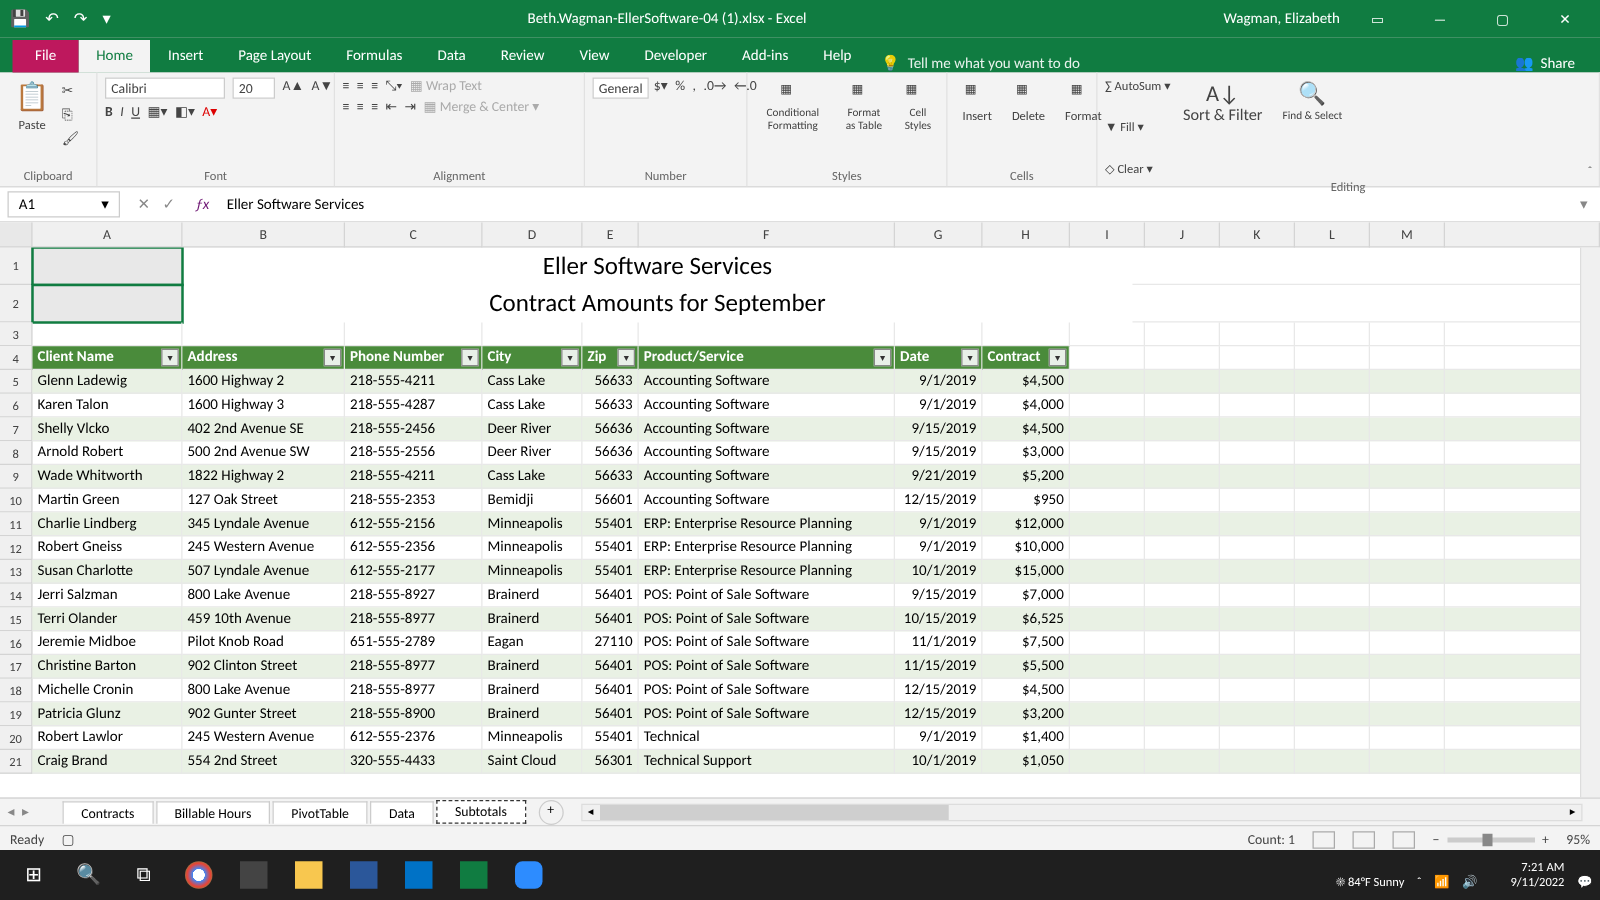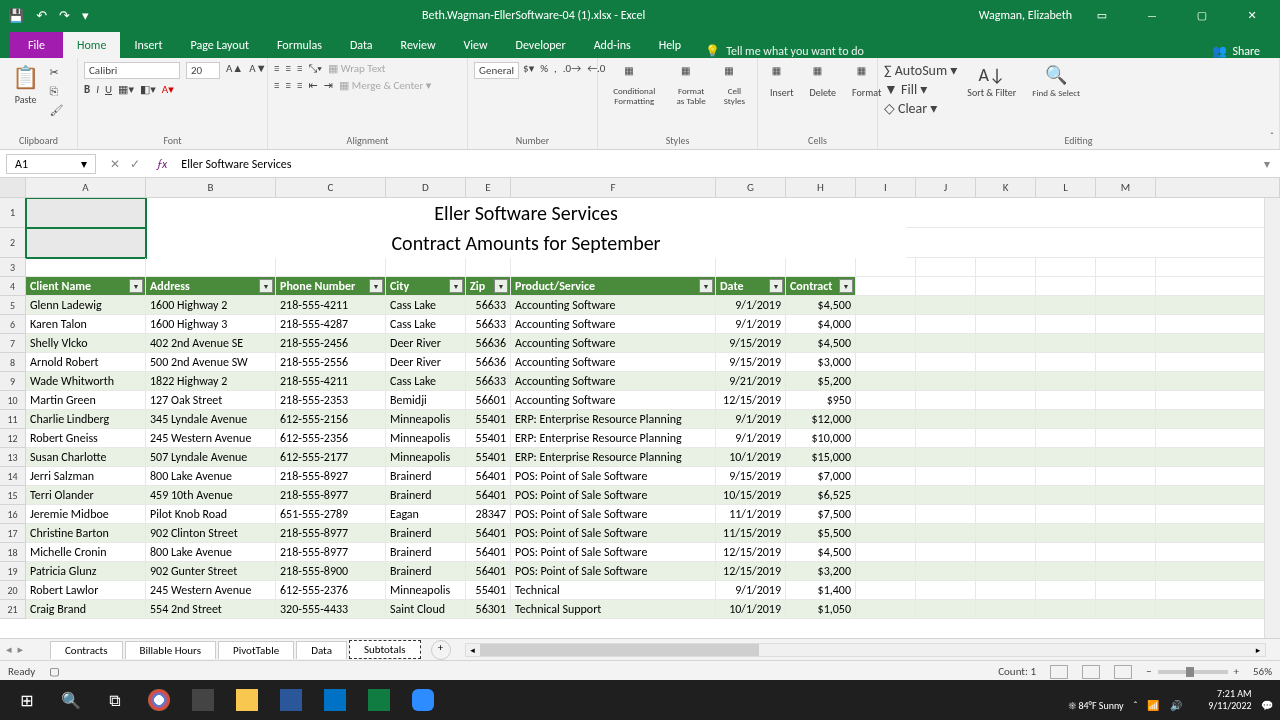--- a/index.html
+++ b/index.html
@@ -9,21 +9,21 @@
 .titlebar { height: 30px; background: #107c41; display: flex; align-items: center; padding: 0 8px; color: #fff; }
 .titlebar .qat { display: flex; gap: 12px; align-items: center; font-size: 13px; }
 .titlebar .title { flex: 1; text-align: center; font-size: 12px; }
 .titlebar .right { display: flex; gap: 10px; align-items: center; font-size: 12px; }
 .titlebar .wbtn { width: 40px; text-align: center; font-size: 11px; }
 
 
 .ribbontabs { height: 28px; background: #107c41; display: flex; align-items: flex-end; padding-left: 10px; color: #fff; font-size: 12px; }
 .ribbontabs .tab { padding: 6px 14px; cursor: pointer; }
 .ribbontabs .tab.active { background: #f3f3f3; color: #107c41; }
-.ribbontabs .file { background: #a21caf; padding: 6px 18px; }
+.ribbontabs .file { background: #be185d; padding: 6px 18px; }
 .ribbontabs .tellme { margin-left: 10px; display: flex; align-items: center; gap: 6px; opacity: 0.9; }
 .ribbontabs .share { margin-left: auto; margin-right: 20px; display: flex; align-items: center; gap: 5px; }
 
 
 .ribbon { height: 92px; background: #f3f3f3; border-bottom: 1px solid #d4d4d4; display: flex; font-size: 11px; color: #444; }
 .group { border-right: 1px solid #e1e1e1; display: flex; flex-direction: column; justify-content: space-between; padding: 4px 6px 2px; }
 .group .label { text-align: center; font-size: 10px; color: #666; padding-top: 2px; }
 .group .content { flex: 1; display: flex; align-items: flex-start; gap: 4px; }
 .bigbtn { display: flex; flex-direction: column; align-items: center; padding: 2px 6px; gap: 2px; font-size: 10px; }
 .bigbtn .ico { width: 20px; height: 20px; }
@@ -233,28 +233,28 @@
       <div class="bigbtn">
           <span class="ico">▦</span>
           <span>Format</span>
         </div>
     </div>
     <div class="label">Cells</div>
   </div>
 
   <div class="group" style="flex:1">
     <div class="content">
-      <div style="display:flex;flex-direction:column;gap:2px;font-size:14px">
+      <div style="display:flex;flex-direction:column;gap:20px;font-size:10px">
         <span>∑ <span>AutoSum</span> ▾</span>
         <span>▼ <span>Fill</span> ▾</span>
         <span>◇ <span>Clear</span> ▾</span>
       </div>
       <div class="bigbtn">
           <span style="font-size:18px">A↓</span>
-          <span style="font-size:10px;line-height:10px;text-align:left">Sort &amp; Filter</span>
+          <span style="font-size:13px;line-height:10px;text-align:left">Sort &amp; Filter</span>
         </div>
       <div class="bigbtn">
           <span style="font-size:18px">🔍</span>
           <span style="font-size:9px;line-height:10px;text-align:center">Find &amp; Select</span>
         </div>
     </div>
     <div class="label">Editing</div>
   </div>
 </div>
 <span class="collapse">ˆ</span>
@@ -548,21 +548,21 @@
         <div class="cell cL"></div>
         <div class="cell cM"></div>
         <div class="cell rest"></div>
       </div>
       <div class="row ">
         <div class="rh">16</div>
         <div class="cell cA ">Jeremie Midboe</div>
         <div class="cell cB ">Pilot Knob Road</div>
         <div class="cell cC ">651-555-2789</div>
         <div class="cell cD ">Eagan</div>
-        <div class="cell cE num">28347</div>
+        <div class="cell cE num">27110</div>
         <div class="cell cF ">POS: Point of Sale Software</div>
         <div class="cell cG num">11/1/2019</div>
         <div class="cell cH num">$7,500</div>
         <div class="cell cI"></div>
         <div class="cell cJ"></div>
         <div class="cell cK"></div>
         <div class="cell cL"></div>
         <div class="cell cM"></div>
         <div class="cell rest"></div>
       </div>
@@ -682,21 +682,21 @@
     <span class="viewbtn"></span>
     <span class="viewbtn"></span>
     <span class="viewbtn"></span>
     <div class="zoom">
       <span>−</span>
       <div class="track">
           <div class="thumb"></div>
         </div>
       <span>+</span>
     </div>
-    <span>56%</span>
+    <span>95%</span>
   </div>
 </div>
 
 <div class="taskbar">
   <div class="app">
       <span style="color:#fff;font-size:16px">⊞</span>
     </div>
   <div class="app">
       <span style="color:#fff">🔍</span>
     </div>

